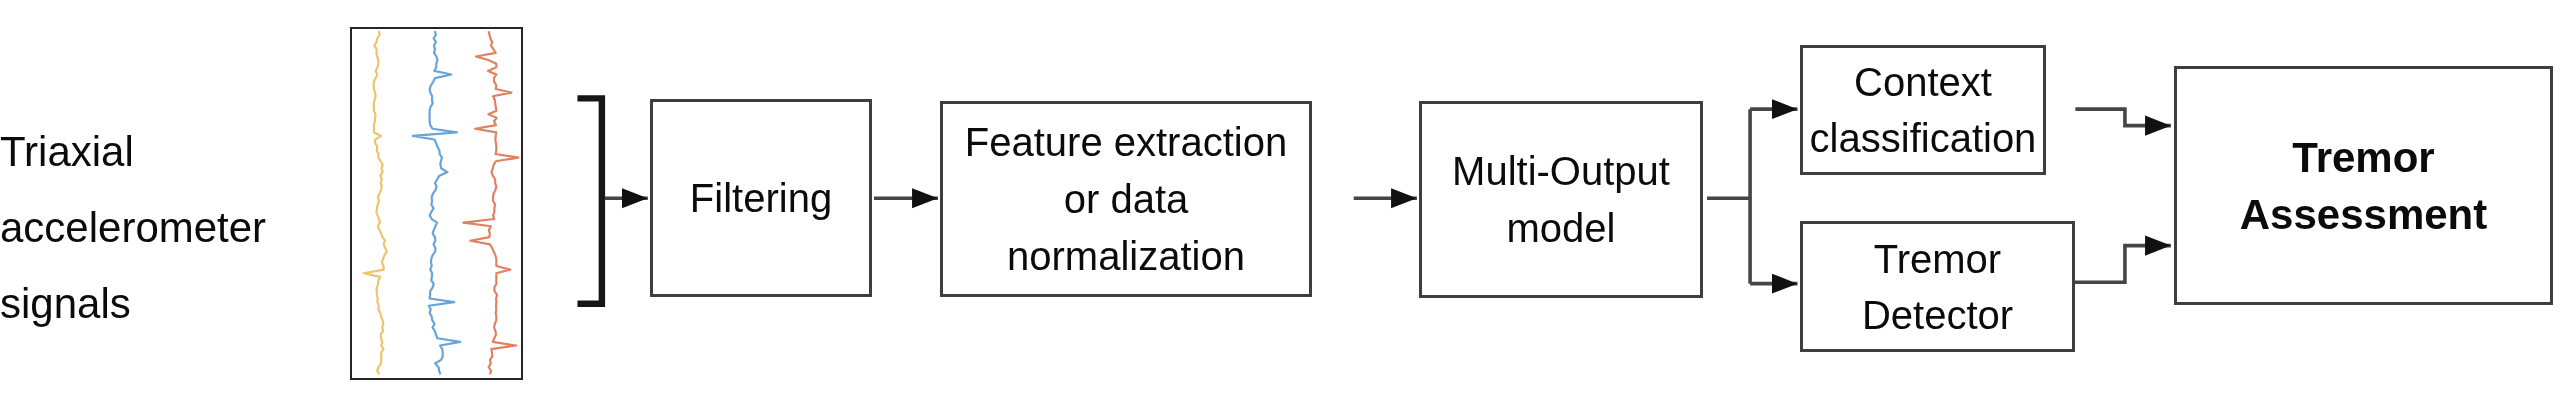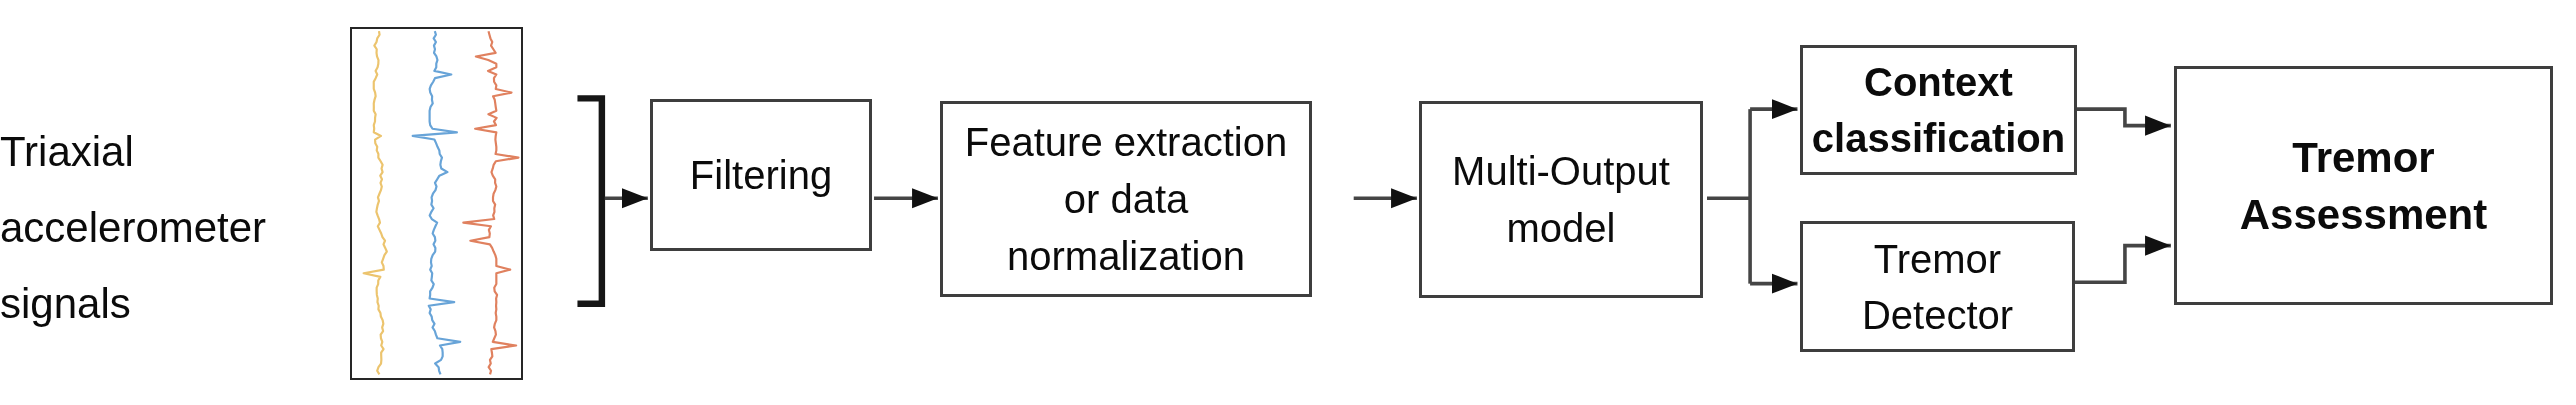--- a/index.html
+++ b/index.html
@@ -63,30 +63,30 @@
 signals</div>
 
   <div class="signal-box">
     <svg id="traces" viewBox="0 0 233 483" preserveAspectRatio="none">
         <polyline points="37.2,3 38.0,8 34.8,13 33.8,18 30.8,23 34.1,28 33.8,33 34.5,38 36.5,43 36.3,48 35.3,53 32.5,58 34.8,63 32.6,68 30.0,73 30.0,78 30.0,83 31.9,88 32.6,93 31.0,98 30.0,103 30.1,108 30.0,113 32.6,118 31.8,123 31.7,128 30.0,133 30.6,138 30.0,143 40.0,148 31.8,153 32.1,158 34.8,163 34.1,168 36.4,173 36.3,178 39.5,183 42.2,188 40.7,193 42.2,198 39.0,203 41.3,208 39.3,213 41.1,218 39.9,223 37.8,228 35.8,233 37.2,238 35.5,243 34.4,248 33.6,253 35.3,258 37.3,263 38.6,268 35.6,273 37.9,278 40.3,283 42.0,288 45.5,293 43.4,298 45.8,303 48.0,308 44.7,313 42.9,318 41.1,323 43.4,328 43.8,333 16.1,338 39.1,343 36.2,348 36.1,353 34.0,358 34.0,363 34.3,368 35.5,373 35.1,378 36.8,383 36.4,388 39.2,393 39.8,398 42.3,403 43.2,408 41.6,413 42.9,418 39.5,423 39.9,428 41.8,433 40.3,438 43.5,443 40.2,448 40.3,453 40.5,458 40.0,463 36.5,468 34.7,473 37.8,478" fill="none" stroke="#ecc46e" stroke-width="3" stroke-linejoin="round"></polyline>
         <polyline points="114.2,3 115.7,8 112.6,13 115.7,18 113.0,23 114.4,28 113.1,33 116.4,38 117.8,43 116.2,48 116.2,53 113.5,58 136.9,63 114.4,68 112.0,73 108.8,78 107.1,83 107.9,88 110.5,93 110.2,98 111.3,103 108.2,108 107.0,113 107.0,118 107.0,123 107.0,128 107.8,133 111.0,138 144.6,143 83.7,148 113.6,153 115.9,158 117.9,163 120.4,168 120.9,173 124.0,178 122.5,183 121.8,188 123.1,193 131.7,198 120.5,203 117.5,208 114.4,213 116.5,218 115.1,223 111.6,228 109.7,233 110.4,238 109.4,243 112.5,248 109.4,253 107.1,258 110.0,263 117.4,268 115.0,273 112.8,278 111.2,283 114.3,288 114.9,293 112.4,298 115.0,303 114.7,308 111.2,313 109.3,318 108.9,323 109.9,328 107.8,333 110.6,338 110.1,343 109.4,348 112.7,353 111.0,358 107.7,363 107.8,368 107.0,373 140.9,378 105.8,383 108.5,388 107.0,393 109.9,398 110.6,403 113.8,408 111.0,413 114.2,418 115.7,423 117.7,428 149.2,433 121.3,438 124.5,443 125.0,448 125.0,453 122.8,458 114.6,463 119.4,468 120.1,473 122.0,478" fill="none" stroke="#68a4d8" stroke-width="3" stroke-linejoin="round"></polyline>
         <polyline points="188.2,3 189.5,8 190.9,13 193.4,18 191.7,23 194.9,28 198.0,33 170.8,38 187.9,43 199.0,48 199.0,53 187.5,58 199.0,63 195.7,68 195.9,73 199.0,78 198.2,83 219.9,88 194.5,93 196.8,98 197.5,103 198.2,108 199.0,113 188.1,118 199.4,123 195.7,128 198.5,133 169.8,138 199.0,143 198.1,148 197.7,153 198.3,158 199.0,163 199.0,168 197.9,173 229.5,178 198.3,183 195.3,188 194.1,193 192.3,198 194.1,203 197.4,208 197.3,213 199.0,218 197.6,223 195.2,228 194.4,233 194.4,238 197.4,243 196.2,248 196.4,253 194.6,258 196.1,263 153.5,268 191.5,273 188.7,278 190.0,283 189.4,288 163.2,293 190.1,298 193.2,303 195.3,308 197.6,313 199.0,318 199.0,323 199.0,328 218.1,333 199.0,338 199.0,343 199.0,348 199.0,353 196.1,358 196.7,363 200.0,368 198.7,373 199.0,378 198.6,383 199.0,388 198.1,393 199.0,398 199.0,403 196.9,408 195.9,413 197.8,418 198.4,423 196.2,428 194.1,433 226.3,438 192.1,443 192.9,448 193.5,453 190.2,458 191.3,463 188.4,468 191.7,473 190.3,478" fill="none" stroke="#e0815f" stroke-width="3" stroke-linejoin="round"></polyline>
       </svg>
   </div>
 
-  <div class="flowbox" style="left:650px;top:99px;width:222px;height:152px;">Filtering</div>
+  <div class="flowbox" style="left:650px;top:99px;width:222px;height:198px;">Filtering</div>
 
   <div class="flowbox" style="left:940px;top:101px;width:372px;height:196px;">Feature extraction
 or data
 normalization</div>
 
   <div class="flowbox" style="left:1419px;top:101px;width:284px;height:197px;">Multi-Output
 model</div>
 
-  <div class="flowbox" style="left:1800px;top:45px;width:277px;height:130px;line-height:56px;font-weight:bold;">Context
+  <div class="flowbox" style="left:1800px;top:45px;width:246px;height:130px;line-height:56px;">Context
 classification</div>
 
   <div class="flowbox" style="left:1800px;top:221px;width:275px;height:131px;line-height:56px;">Tremor
 Detector</div>
 
   <div class="flowbox bold" style="left:2174px;top:66px;width:379px;height:239px;">Tremor
 Assessment</div>
 
 </div>
 

